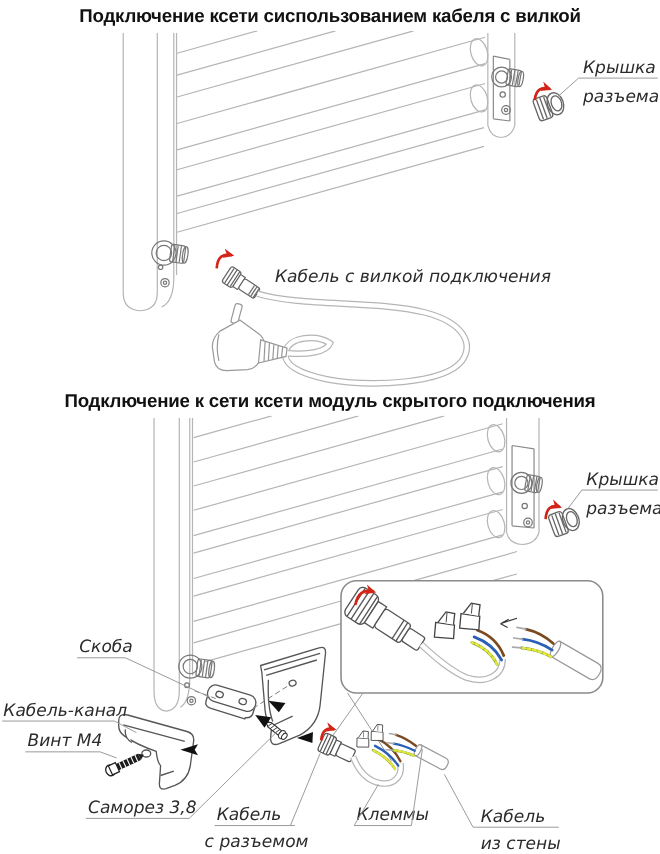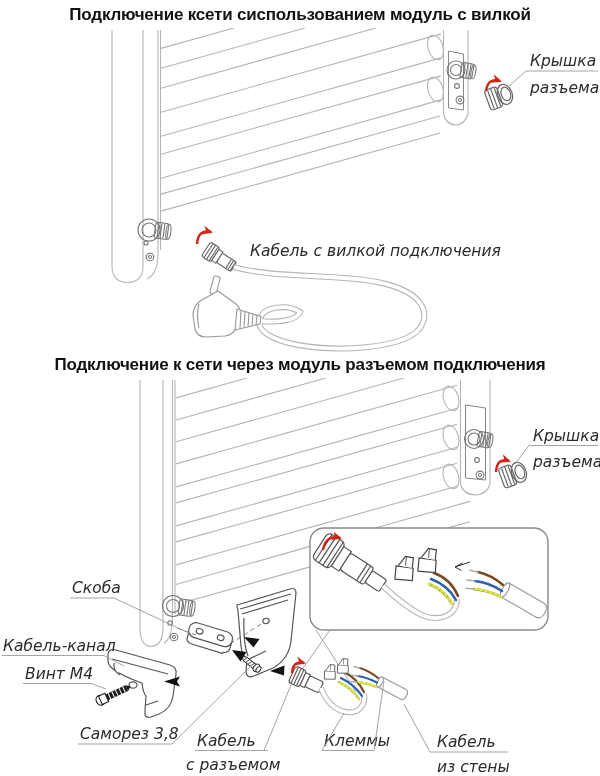--- a/index.html
+++ b/index.html
@@ -20,21 +20,21 @@
   .lead{stroke:#9a9a9a;stroke-width:0.9;fill:none;}
   .red{stroke:#d42418;stroke-width:2.4;fill:none;}
   .cableO{stroke:#b5b5b5;stroke-width:6;fill:none;}
   .cableI{stroke:#ffffff;stroke-width:3.8;fill:none;}
 </style>
 </head>
 <body>
 
 <div class="page">
 
-  <div class="sec-title" id="t1">Подключение ксети сиспользованием модуль с вилкой</div>
+  <div class="sec-title" id="t1">Подключение ксети сиспользованием кабеля с вилкой</div>
 
   <svg id="d1" class="diag" width="600" height="325" viewBox="0 0 600 325">
     <defs>
       <marker id="redhead1" markerUnits="userSpaceOnUse" markerWidth="12" markerHeight="11" refX="8" refY="5" orient="auto">
         <path d="M0,0.5 L10,5 L0,9.5 L3,5 Z" fill="#d42418"></path>
       </marker>
     </defs>
 
     <g>
       <path class="thin" d="M112,2 V238 Q112,254 127.5,254.5 Q143,254 143,238 V2"></path>
@@ -134,21 +134,21 @@
 
     <g>
       <text class="lbl" x="530" y="38">Крышка</text>
       <line class="lead" x1="526" y1="43" x2="598" y2="43"></line>
       <line class="lead" x1="526" y1="43" x2="508" y2="59"></line>
       <text class="lbl" x="530" y="65">разъема</text>
     </g>
     <text class="lbl" x="250" y="228">Кабель с вилкой подключения</text>
   </svg>
 
-  <div class="sec-title" id="t2">Подключение к сети через модуль разъемом подключения</div>
+  <div class="sec-title" id="t2">Подключение к сети ксети модуль скрытого подключения</div>
 
   <svg id="d2" class="diag" width="600" height="398" viewBox="0 0 600 398">
     <defs>
       <marker id="redhead2" markerUnits="userSpaceOnUse" markerWidth="12" markerHeight="11" refX="8" refY="5" orient="auto">
         <path d="M0,0.5 L10,5 L0,9.5 L3,5 Z" fill="#d42418"></path>
       </marker>
       <g id="tblock" fill="#fff" stroke="#444" stroke-width="1.2">
         <path d="M0,3 L17,0 L20,12 L3,16 Z"></path>
         <path d="M2,2 L6,-9 L14,-10 L16,0"></path>
         <line x1="7" y1="-9" x2="9" y2="0" stroke-width="0.8"></line>

